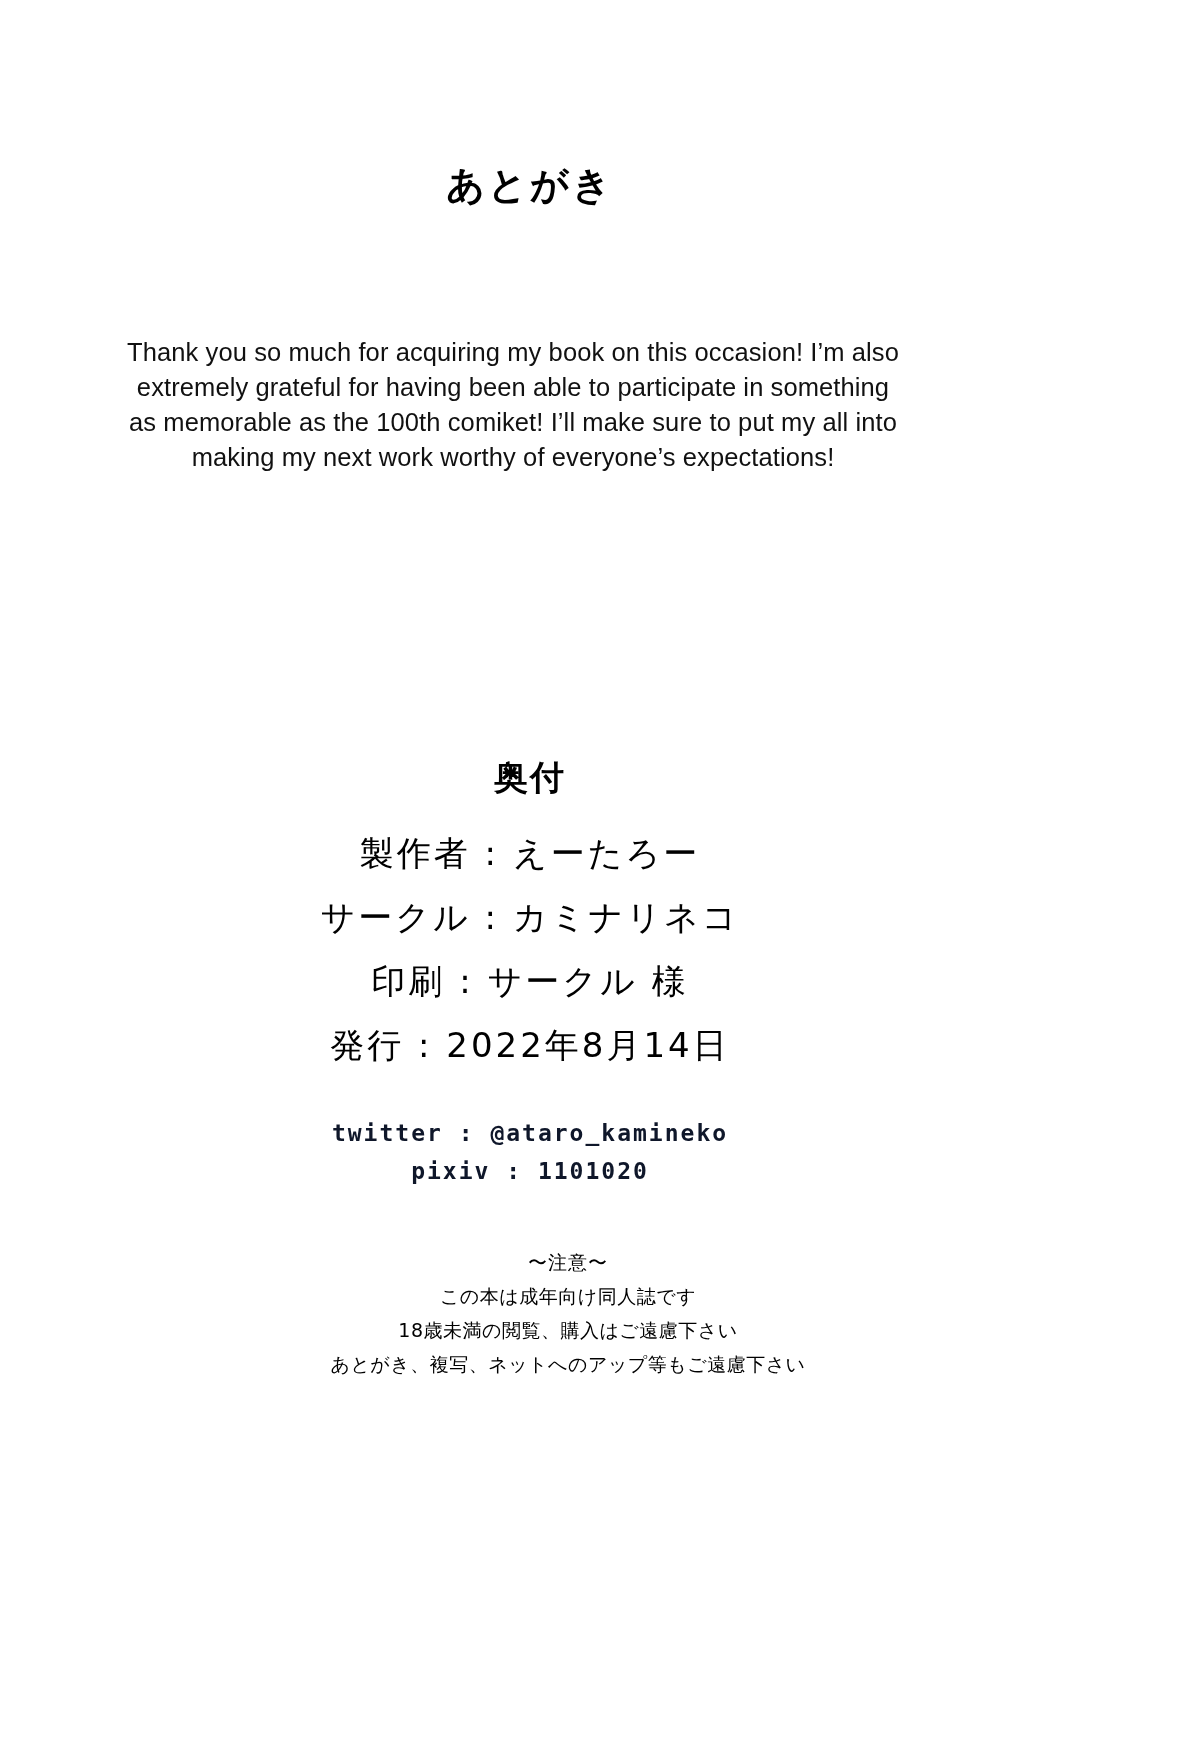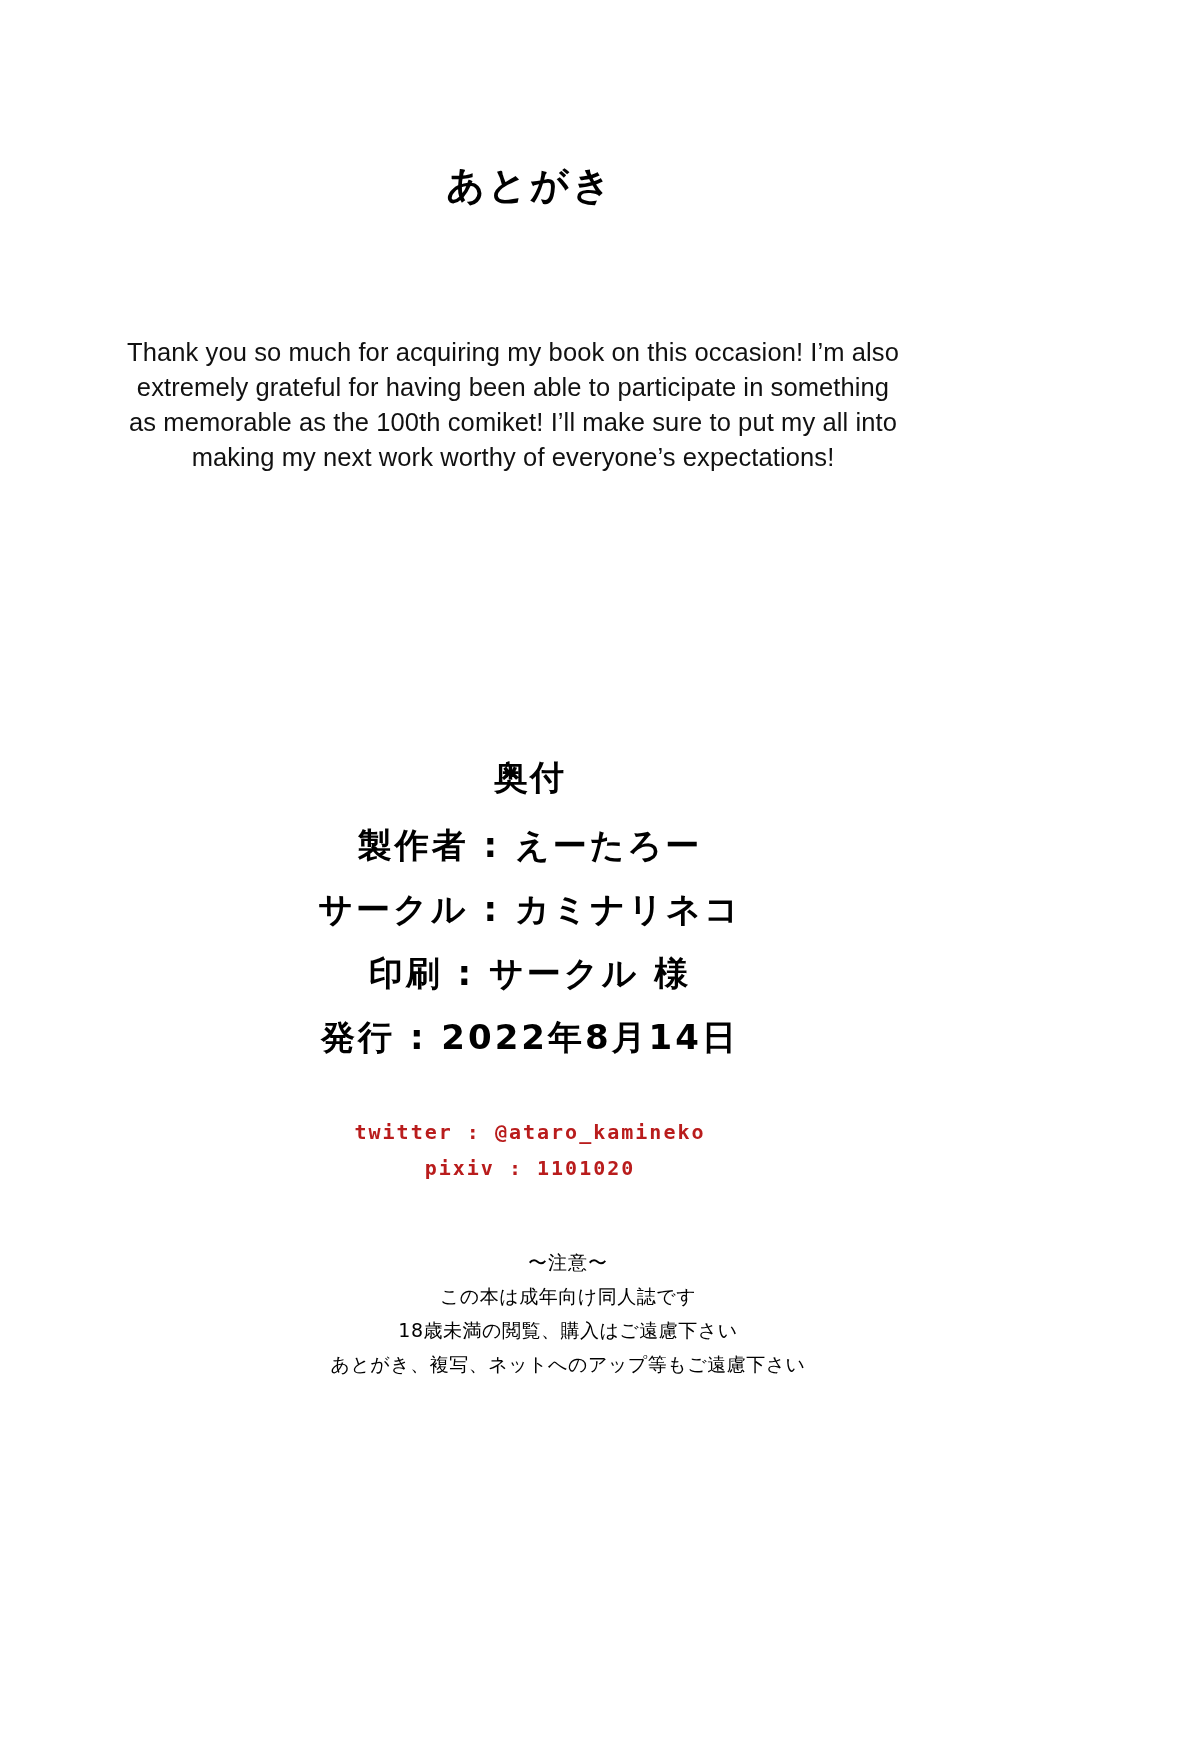--- a/index.html
+++ b/index.html
@@ -60,46 +60,46 @@
     left: 0;
     width: 1060px;
     text-align: center;
   }
   .colophon-title {
     font-family: "DejaVu Sans", sans-serif;
     font-weight: 700;
     font-size: 34px;
     letter-spacing: 2px;
     color: #000000;
-    margin-bottom: 22px;
+    margin-bottom: 30px;
   }
   .colophon-line {
     font-family: "DejaVu Sans", sans-serif;
-    font-weight: 700;
+    font-weight: 400;
     font-size: 34px;
     letter-spacing: 3px;
     color: #000000;
     margin-bottom: 18px;
     white-space: nowrap;
   }
 
   
   .social {
     position: absolute;
     top: 1120px;
     left: 0;
     width: 1060px;
     text-align: center;
   }
   .social-line {
     font-family: "DejaVu Sans Mono", monospace;
     font-weight: 700;
-    font-size: 20px;
+    font-size: 23px;
     letter-spacing: 2px;
-    color: #b91c1c;
+    color: #0f172a;
     margin-bottom: 12px;
     white-space: nowrap;
   }
 
   
   .notice {
     position: absolute;
     top: 1250px;
     left: 0;
     width: 1060px;

